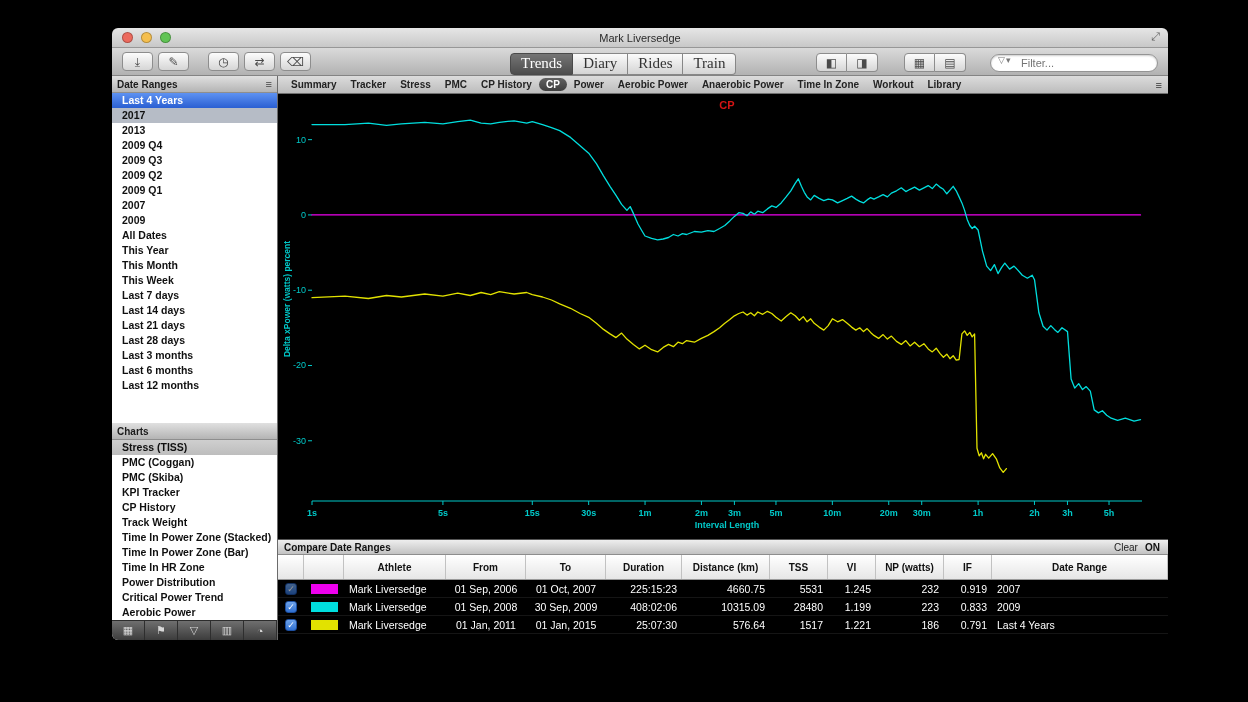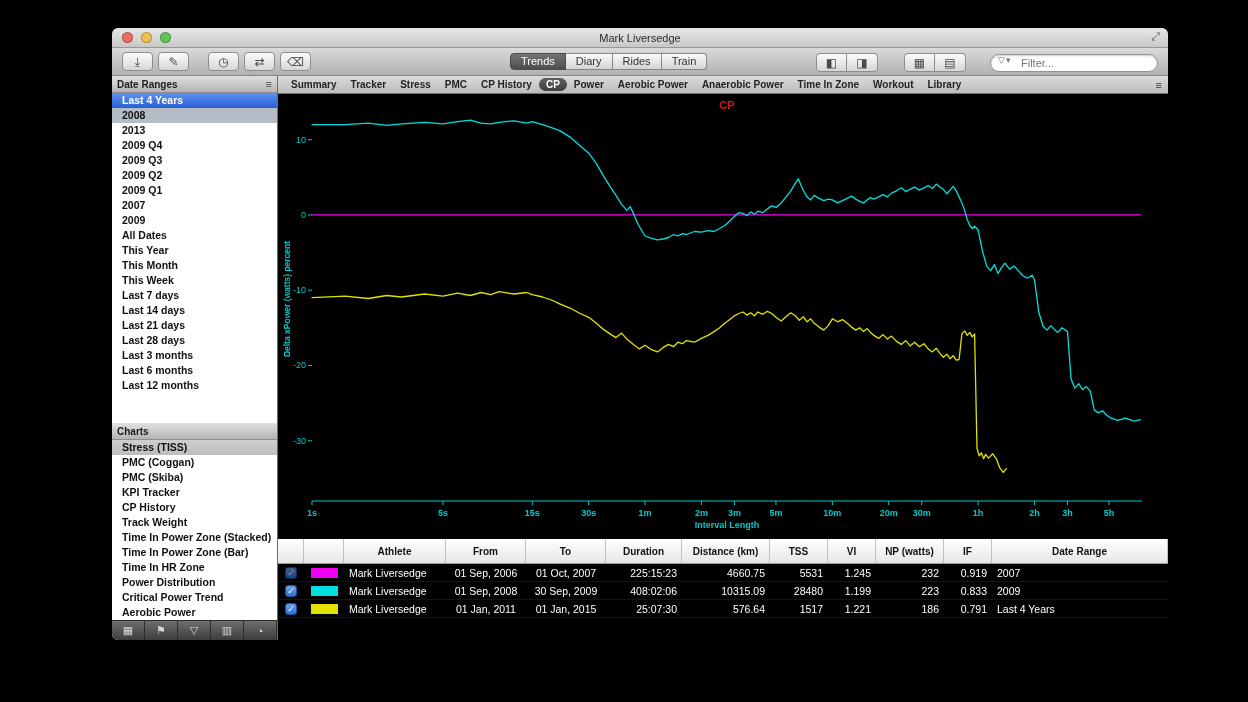--- a/index.html
+++ b/index.html
@@ -21,22 +21,22 @@
 
   
   .toolbar { height:28px; background:linear-gradient(#dadada,#b2b2b2);
     border-bottom:1px solid #848484; display:flex; align-items:center;
     padding:0 10px; position:relative; }
   .tb-btn { height:19px; min-width:31px; border:1px solid #8d8d8d; border-radius:4px;
     background:linear-gradient(#fcfcfc,#d6d6d6); display:flex; align-items:center;
     justify-content:center; font-size:12px; color:#4a4a4a; margin-right:5px; }
   .tb-gap { width:14px; }
   .segmented { position:absolute; left:398px; top:5px; display:flex; }
-  .seg-btn { padding:1px 10px 2px; font-size:11px; border:1px solid #878787;
-    border-left-width:0; background:linear-gradient(#fbfbfb,#d4d4d4); color:#333; }
+  .seg-btn { padding:1px 10px 2px; font-size:15px; border:1px solid #878787;
+    border-left-width:0; background:linear-gradient(#fbfbfb,#d4d4d4); color:#333;font-family:Liberation Serif, serif; }
   .seg-btn:first-child { border-left-width:1px; border-radius:4px 0 0 4px; }
   .seg-btn:last-child { border-radius:0 4px 4px 0;text-align:right; }
   .seg-btn.selected { background:linear-gradient(#757575,#4d4d4d); color:#fff; border-color:#4a4a4a; }
   .tb-right { position:absolute; right:10px; top:5px; display:flex; align-items:center; }
   .pair { display:flex; }
   .pair .tb-btn { margin-right:0; border-radius:0; border-left-width:0; }
   .pair .tb-btn:first-child { border-left-width:1px; border-radius:4px 0 0 4px; }
   .pair .tb-btn:last-child { border-radius:0 4px 4px 0; }
   .filter-wrap { position:relative; margin-left:24px; }
   .filter-input { width:168px; height:18px; border-radius:10px; border:1px solid #949494;
@@ -175,21 +175,21 @@
 
   <div class="content">
 
     <div class="sidebar">
       <div class="panel-header">
         <span>Date Ranges</span>
         <span class="menu-glyph">≡</span>
       </div>
       <div class="sb-list">
           <div class="sb-item selected-blue"><span>Last 4 Years</span></div>
-          <div class="sb-item selected-gray"><span>2008</span></div>
+          <div class="sb-item selected-gray"><span>2017</span></div>
           <div class="sb-item"><span>2013</span></div>
           <div class="sb-item"><span>2009 Q4</span></div>
           <div class="sb-item"><span>2009 Q3</span></div>
           <div class="sb-item"><span>2009 Q2</span></div>
           <div class="sb-item"><span>2009 Q1</span></div>
           <div class="sb-item"><span>2007</span></div>
           <div class="sb-item"><span>2009</span></div>
           <div class="sb-item"><span>All Dates</span></div>
           <div class="sb-item"><span>This Year</span></div>
           <div class="sb-item"><span>This Month</span></div>
@@ -295,20 +295,25 @@
             <text x="28" y="274.49056603773585" fill="#00c9c9" font-size="9" text-anchor="end" font-family="Liberation Sans, sans-serif">-20</text>
             <line x1="30" y1="346.7735849056604" x2="34" y2="346.7735849056604" stroke="#00c9c9" stroke-width="1"></line>
             <text x="28" y="349.7735849056604" fill="#00c9c9" font-size="9" text-anchor="end" font-family="Liberation Sans, sans-serif">-30</text>
             <polyline points="34.0,120.9 862.5,120.9" fill="none" stroke="#ee00ee" stroke-width="1.3" stroke-linejoin="round" stroke-linecap="round"></polyline>
             <polyline points="34.0,30.6 67.0,30.6 90.4,29.1 108.5,31.3 123.4,29.8 146.8,28.3 164.9,29.8 179.7,27.6 192.3,26.1 203.1,29.1 212.7,29.8 221.3,28.3 236.1,26.8 248.7,29.1 254.3,27.6 264.5,30.6 273.5,33.6 281.7,36.6 292.5,43.4 302.1,51.7 310.7,59.2 318.4,69.7 325.5,81.8 332.0,92.3 338.0,101.4 343.6,110.4 348.9,116.4 352.2,112.6 355.4,119.4 360.0,130.0 364.3,137.5 367.0,142.0 373.6,144.3 379.6,145.8 385.2,145.0 390.5,143.5 395.4,140.5 400.0,142.0 404.4,139.7 408.6,140.5 416.4,137.5 423.4,138.2 429.9,136.7 436.0,137.5 441.6,134.5 446.8,131.5 451.8,126.9 456.4,122.4 460.8,118.7 465.0,119.4 469.0,121.7 472.7,117.9 476.4,120.2 479.8,117.2 484.7,118.7 489.4,114.9 493.8,111.9 498.0,113.4 503.2,108.9 508.1,102.9 512.8,96.8 517.2,89.3 520.3,84.8 523.4,92.3 526.3,98.3 529.1,102.9 532.7,105.9 536.2,101.4 541.1,104.4 545.8,106.6 550.2,105.1 554.4,105.9 559.6,108.9 564.5,106.6 569.2,104.4 573.6,102.1 577.8,105.1 581.7,107.4 585.5,108.9 589.1,105.9 592.6,103.6 595.9,105.1 600.6,102.9 605.1,100.6 609.4,102.9 613.4,99.1 618.5,96.8 623.3,93.8 627.8,97.6 632.1,95.3 636.6,93.1 641.4,96.1 645.9,93.8 650.2,91.6 654.3,94.6 658.2,90.1 661.9,93.1 665.4,95.3 668.8,99.8 672.0,96.1 675.2,92.3 678.2,96.8 681.1,102.9 683.9,108.9 686.6,116.4 689.2,125.4 691.8,131.5 694.2,134.5 696.6,132.2 700.1,136.0 704.5,157.1 708.7,172.1 712.6,176.6 716.4,170.6 720.0,179.6 723.5,173.6 726.8,169.1 731.6,175.1 736.0,172.1 740.3,176.6 744.3,181.2 749.4,184.2 754.2,181.2 756.5,185.7 760.9,218.8 765.1,232.3 769.0,236.1 772.8,231.6 776.4,235.4 779.9,238.4 784.0,233.8 789.5,237.6 793.1,285.0 796.7,294.1 800.7,289.6 804.5,295.6 808.2,292.6 812.3,297.1 816.2,315.9 820.4,318.9 824.4,316.7 828.7,321.2 833.2,324.2 839.6,326.4 847.3,324.2 856.1,327.2 862.5,325.7" fill="none" stroke="#00dede" stroke-width="1.3" stroke-linejoin="round" stroke-linecap="round"></polyline>
             <polyline points="34.0,203.7 67.0,202.2 90.4,204.5 108.5,201.5 123.4,203.0 146.8,200.0 164.9,202.2 179.7,199.2 192.3,201.5 203.1,198.5 212.7,200.7 221.3,197.7 236.1,200.0 248.7,198.5 254.3,200.7 264.5,203.0 273.5,206.0 281.7,209.8 292.5,214.3 302.1,219.5 310.7,223.3 318.4,229.3 325.5,235.4 332.0,239.9 338.0,243.6 343.6,239.1 348.9,245.1 355.4,250.4 361.4,254.9 367.0,251.2 373.6,255.7 379.6,257.9 385.2,253.4 390.5,250.4 395.4,252.7 400.0,248.2 404.4,249.7 408.6,246.6 416.4,248.2 423.4,244.4 429.9,241.4 436.0,237.6 441.6,233.8 446.8,229.3 451.8,225.6 456.4,221.8 460.8,219.5 465.0,218.0 469.0,221.1 472.7,218.8 476.4,221.8 479.8,218.0 484.7,220.3 489.4,217.3 493.8,219.5 498.0,223.3 503.2,227.1 508.1,222.6 512.8,218.8 517.2,221.8 521.4,226.3 525.3,222.6 529.1,227.8 532.7,224.8 536.2,229.3 541.1,233.1 545.8,236.1 550.2,231.6 554.4,224.8 559.6,227.8 564.5,225.6 569.2,229.3 573.6,233.1 577.8,236.1 581.7,233.8 585.5,237.6 589.1,234.6 592.6,238.4 595.9,241.4 600.6,244.4 605.1,240.6 609.4,245.1 613.4,242.1 618.5,247.4 623.3,250.4 627.8,246.6 632.1,251.9 636.6,248.2 641.4,252.7 645.9,249.7 650.2,254.9 654.3,257.9 658.2,254.2 661.9,259.4 665.4,263.2 668.8,260.2 672.0,264.7 675.2,261.7 678.2,266.2 681.1,265.5 683.9,239.9 686.6,236.9 689.2,241.4 691.8,238.4 694.2,242.9 696.6,239.9 699.0,354.3 701.2,361.8 703.4,358.8 705.6,364.8 707.6,360.3 710.7,364.1 714.6,359.6 718.3,364.8 721.8,373.9 725.2,378.4 728.4,374.6" fill="none" stroke="#e2e200" stroke-width="1.3" stroke-linejoin="round" stroke-linecap="round"></polyline>
           </svg>
       </div>
 
       <div class="compare">
+        <div class="cmp-header">
+          <span>Compare Date Ranges</span>
+          <span class="cmp-clear">Clear</span>
+          <span class="cmp-on">ON</span>
+        </div>
         <div class="cmp-grid cmp-thead">
             <span class="hcell">
               <span></span>
             </span>
             <span class="hcell">
               <span></span>
             </span>
             <span class="hcell">
               <span>Athlete</span>
             </span>

